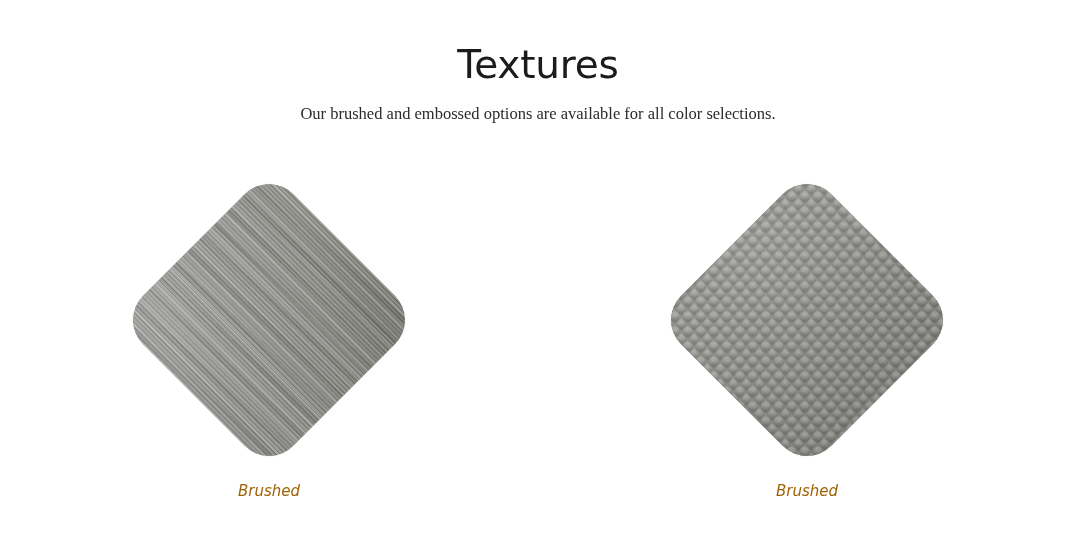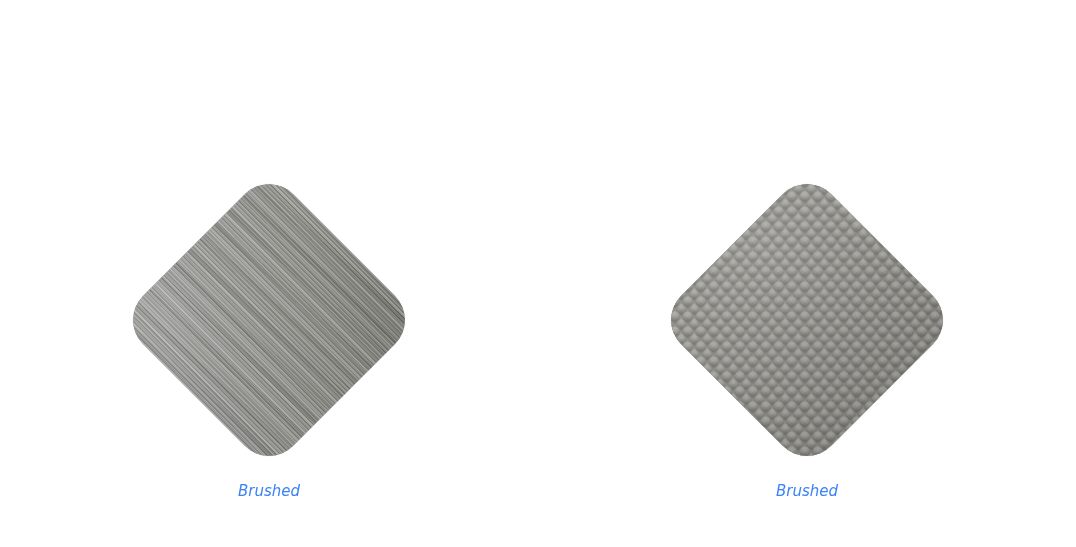--- a/index.html
+++ b/index.html
@@ -181,28 +181,32 @@
   .swatch-caption {
     position: absolute;
     top: 322px;
     left: 0;
     width: 538px;
     text-align: center;
     font-family: "DejaVu Sans", "Liberation Sans", sans-serif;
     font-style: italic;
     font-size: 15px;
     line-height: 18px;
-    color: #3b82f6;
+    color: #a16207;
   }
 </style>
 </head>
 <body>
 
 <div class="page">
 
+  <div class="header">
+    <h1 class="page-title">Textures</h1>
+    <p class="page-subtitle">Our brushed and embossed options are available for all color selections.</p>
+  </div>
 
   <div class="swatch-row">
 
     <div class="swatch-cell left">
       <div class="swatch-wrap">
         <div class="swatch">
           <div class="surface-brushed"></div>
         </div>
       </div>
       <div class="swatch-caption">Brushed</div>

